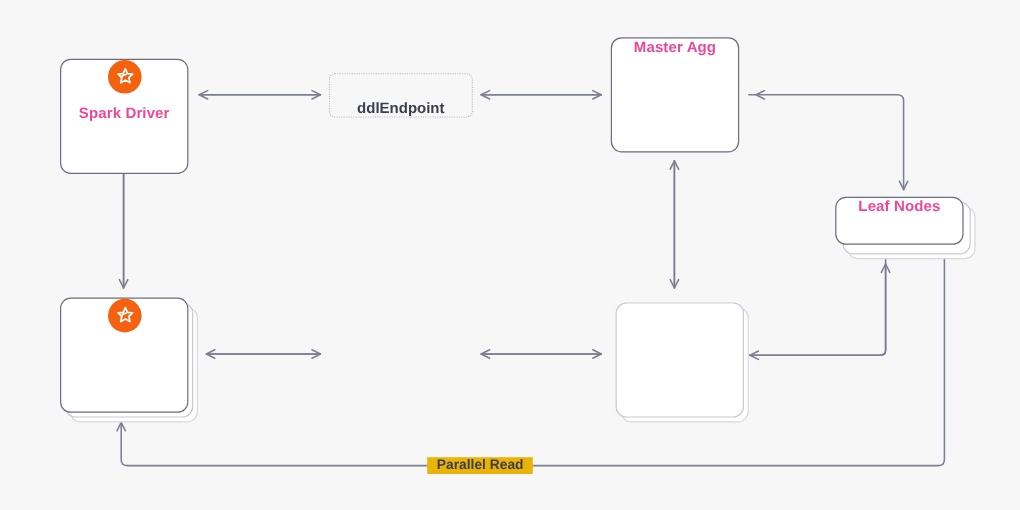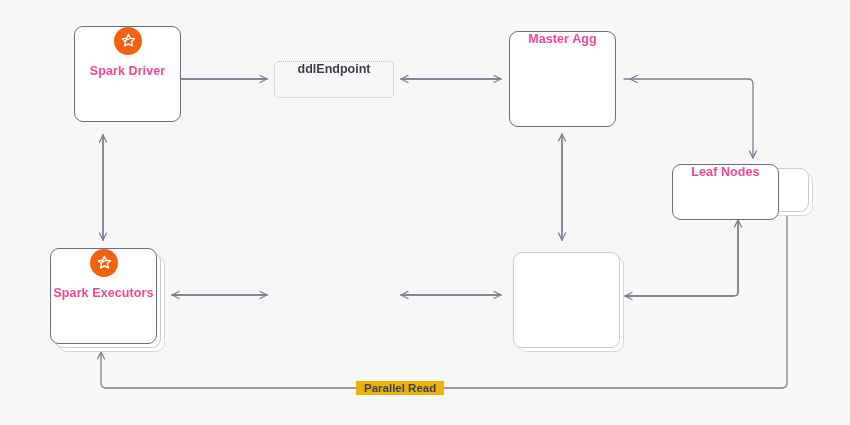--- a/index.html
+++ b/index.html
@@ -49,21 +49,21 @@
     margin-bottom:9px;
   }
   .spark-logo svg{display:block;}
 
   .endpoint{
     position:absolute;
     box-sizing:border-box;
     background:transparent;
     border:1.4px dotted #b9bac4;
     border-radius:5px;
-    display:flex;align-items:flex-start;justify-content:center;
+    display:flex;align-items:flex-end;justify-content:center;
     color:#3c3f4d;
     font-size:12.5px;
     font-weight:600;
     white-space:nowrap;
     z-index:5;
   }
 
   .edge-label{
     position:absolute;
     background:#eab308;
@@ -132,52 +132,51 @@
         <path d="M625,296 L733,296 Q738,296 738,292 L738,220" marker-end="url(#ah)"></path>
       </g>
 
       <g>
         <path d="M787,215 L787,383 Q787,388 782,388 L106,388 Q101,388 101,383 L101,352" marker-end="url(#ah)"></path>
       </g>
 
     </g>
   </svg>
 
-  <div class="node" style="left:50px;top:26px;width:107px;height:96px;margin-left:24px;">
+  <div class="node" style="left:50px;top:49px;width:107px;height:96px;">
     <span class="spark-logo">
       <svg width="18" height="18" viewBox="0 0 24 24">
         <path d="M12.6 3.2 L15.0 8.4 L20.7 9.0 L16.5 12.9 L17.7 18.6 L12.6 15.7 L7.5 18.6 L8.7 12.9 L4.5 9.0 L10.2 8.4 Z" fill="none" stroke="#ffffff" stroke-width="1.9" stroke-linejoin="round"></path>
         <path d="M13.6 9.2 C11.2 9.4 9.2 10.6 7.9 12.6" fill="none" stroke="#ffffff" stroke-width="1.9" stroke-linecap="round"></path>
       </svg>
     </span>
     <span class="nlabel">Spark Driver</span>
   </div>
 
   <div class="stack-l2" style="left:58px;top:256px;width:107px;height:96px;"></div>
   <div class="stack-l1" style="left:54px;top:252px;width:107px;height:96px;"></div>
   <div class="node" style="left:50px;top:248px;width:107px;height:96px;">
     <span class="spark-logo">
       <svg width="18" height="18" viewBox="0 0 24 24">
         <path d="M12.6 3.2 L15.0 8.4 L20.7 9.0 L16.5 12.9 L17.7 18.6 L12.6 15.7 L7.5 18.6 L8.7 12.9 L4.5 9.0 L10.2 8.4 Z" fill="none" stroke="#ffffff" stroke-width="1.9" stroke-linejoin="round"></path>
         <path d="M13.6 9.2 C11.2 9.4 9.2 10.6 7.9 12.6" fill="none" stroke="#ffffff" stroke-width="1.9" stroke-linecap="round"></path>
       </svg>
     </span>
-    <span class="nlabel">Spark Executors</span>
   </div>
 
   <div class="node" style="left:509px;top:31px;width:107px;height:96px;">
     <span class="nlabel">Master Agg</span>
   </div>
 
   <div class="stack-l2" style="left:517px;top:256px;width:107px;height:96px;"></div>
   <div class="stack-l1" style="left:513px;top:252px;width:107px;height:96px;"></div>
 
   <div class="stack-l2" style="left:706px;top:172px;width:107px;height:44px;"></div>
   <div class="stack-l1" style="left:702px;top:168px;width:107px;height:44px;"></div>
-  <div class="node" style="left:672px;top:164px;width:107px;height:56px;">
+  <div class="node" style="left:696px;top:164px;width:107px;height:40px;">
     <span class="nlabel">Leaf Nodes</span>
   </div>
 
   <div class="endpoint" style="left:274px;top:61px;width:120px;height:37px;">
     <span>ddlEndpoint</span>
   </div>
 
 
   <div class="edge-label" style="left:356px;top:381px;">Parallel Read</div>
 

